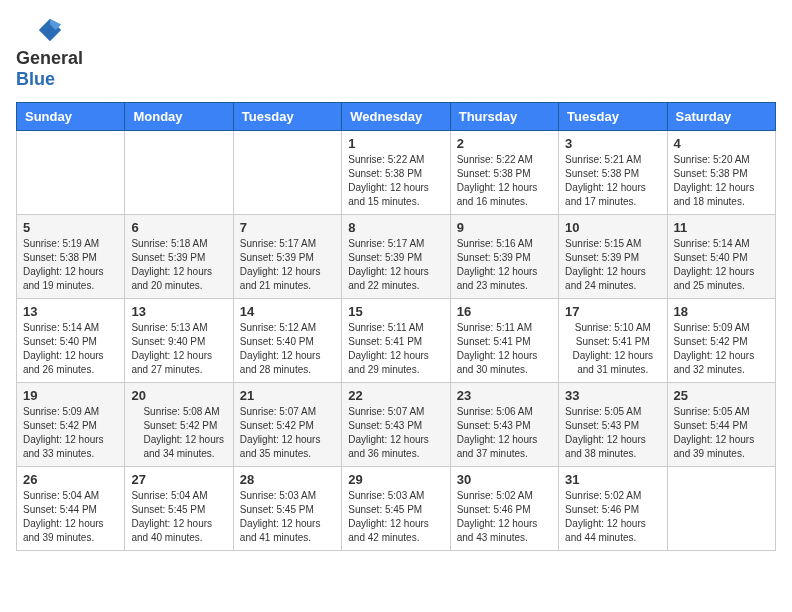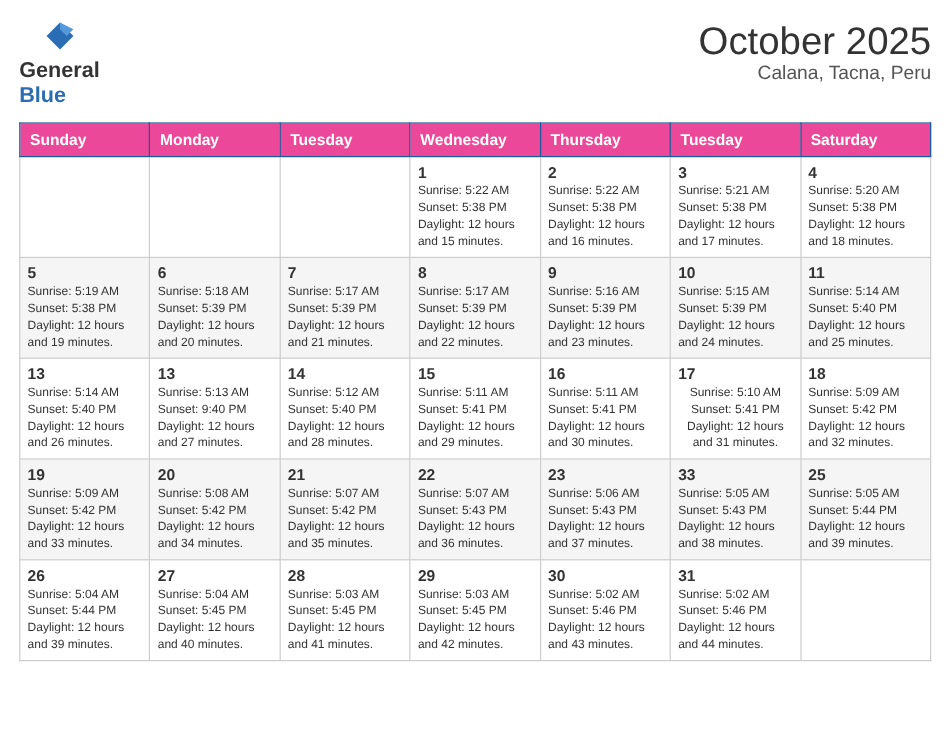--- a/index.html
+++ b/index.html
@@ -47,21 +47,21 @@
     .location-title {
       font-size: 16px;
       color: #555;
     }
     .calendar {
       width: 100%;
       border-collapse: collapse;
       border: 1px solid #ccc;
     }
     .calendar th {
-      background-color: #ec4899;
+      background-color: #3b82f6;
       color: #fff;
       text-align: left;
       padding: 6px 8px;
       font-size: 13px;
       border: 1px solid #1a5a9a;
     }
     .calendar td {
       vertical-align: top;
       padding: 5px 6px;
       border: 1px solid #ccc;
@@ -95,24 +95,20 @@
   <div class="logo">
     <svg class="logo-icon" viewBox="0 0 40 40">
       <polygon points="20,4 36,20 20,36 4,20" fill="#2a6db5"></polygon>
       <polygon points="20,4 36,12 28,20 20,12" fill="#5599dd"></polygon>
     </svg>
     <div>
       <span class="logo-text-general">General</span><br>
       <span class="logo-text-blue">Blue</span>
     </div>
   </div>
-  <div class="title-block">
-    <div class="month-title">October 2025</div>
-    <div class="location-title">Calana, Tacna, Peru</div>
-  </div>
 </div>
 
 <table class="calendar">
   <thead>
     <tr>
     <th>Sunday</th>
         <th>Monday</th>
         <th>Tuesday</th>
         <th>Wednesday</th>
         <th>Thursday</th>
@@ -240,21 +236,21 @@
       </tr>
       <tr>
         <td>
           <span class="day-number">19</span>
           <div class="day-info" style="white-space: pre-line;">Sunrise: 5:09 AM
 Sunset: 5:42 PM
 Daylight: 12 hours and 33 minutes.</div>
         </td>
         <td>
           <span class="day-number">20</span>
-          <div class="day-info" style="white-space: pre-line;">Sunrise: 5:08 AM
+          <div class="day-info" style="white-space: pre-line; margin-left: 12px;">Sunrise: 5:08 AM
 Sunset: 5:42 PM
 Daylight: 12 hours and 34 minutes.</div>
         </td>
         <td>
           <span class="day-number">21</span>
           <div class="day-info" style="white-space: pre-line;">Sunrise: 5:07 AM
 Sunset: 5:42 PM
 Daylight: 12 hours and 35 minutes.</div>
         </td>
         <td>

